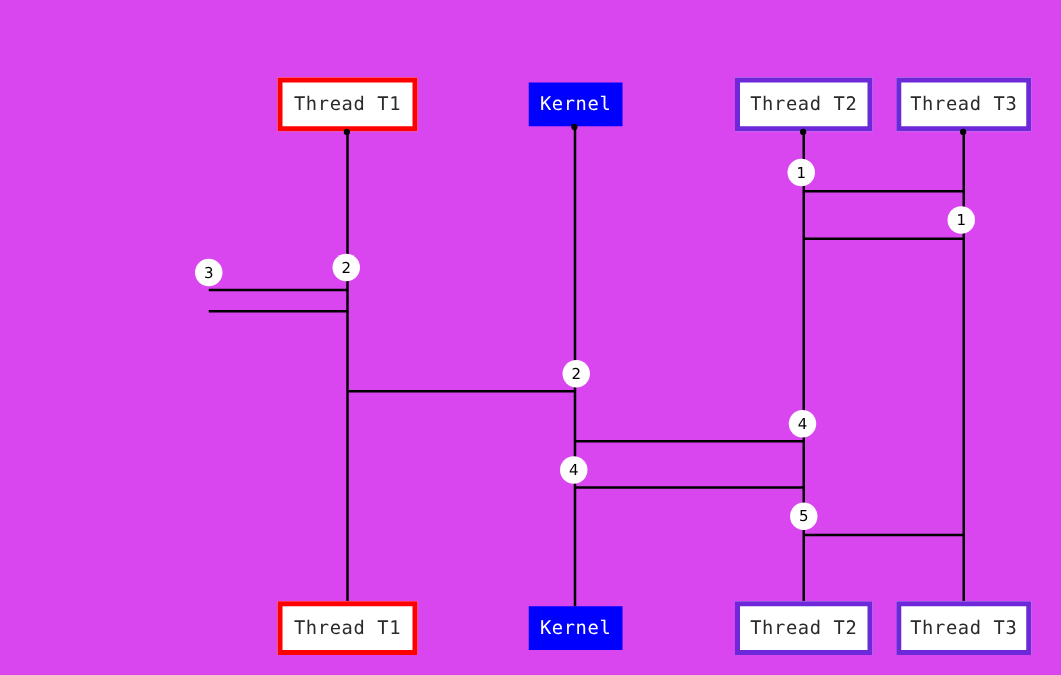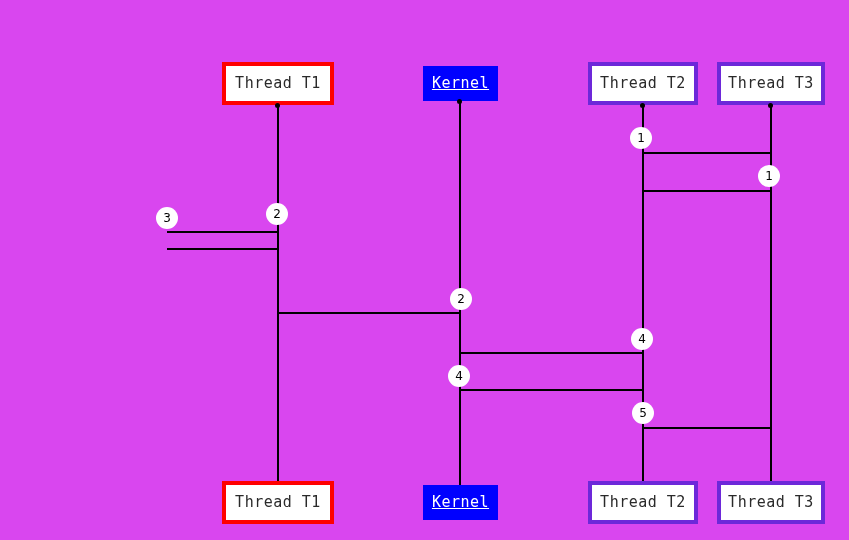--- a/index.html
+++ b/index.html
@@ -36,21 +36,20 @@
   }
   .participant.blue {
     background: #ffffff;
     border: 4px solid #6d28d9;
     color: #2a2a2a;
   }
   .participant.solid {
     background: #0000ff;
     border: 0 solid #0000ff;
     color: #ffffff;
-    text-decoration: underline;
   }
 
   
   .lifeline {
     position: absolute;
     width: 2px;
     background: #000000;
   }
   .lifeline-nub {
     position: absolute;

